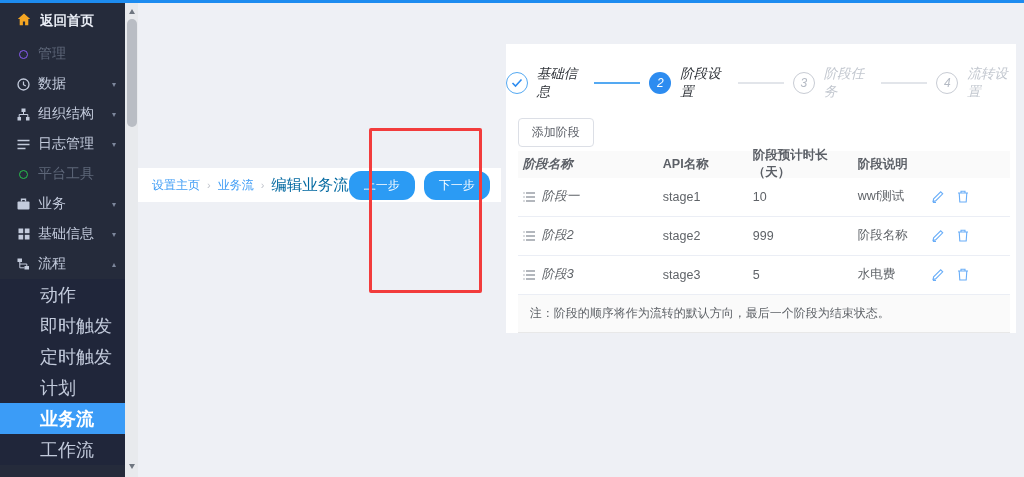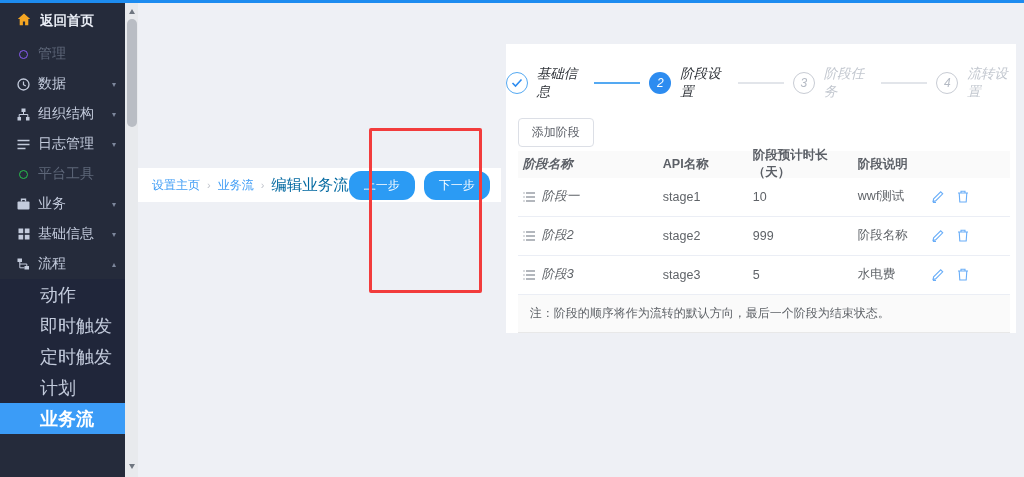--- a/index.html
+++ b/index.html
@@ -186,20 +186,23 @@
         </div>
       <div class="sub-item">
           <span>定时触发</span>
         </div>
       <div class="sub-item">
           <span>计划</span>
         </div>
       <div class="sub-item active">
           <span>业务流</span>
         </div>
+      <div class="sub-item">
+          <span>工作流</span>
+        </div>
     </div>
   </aside>
 
   <div class="side-scroll">
     <div class="sb-arrow up">
         <span class="tri-up"></span>
       </div>
     <div class="sb-thumb"></div>
     <div class="sb-arrow down">
         <span class="tri-down"></span>

